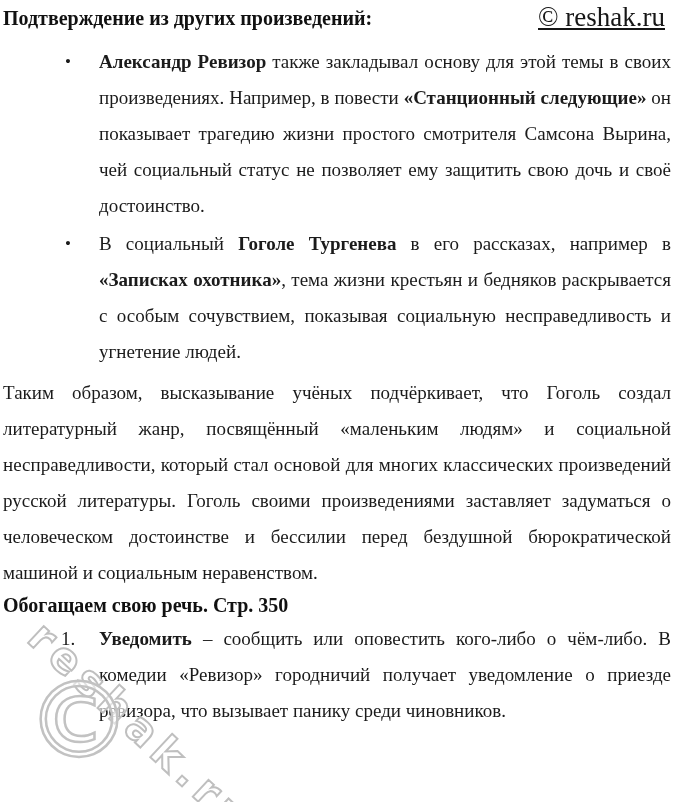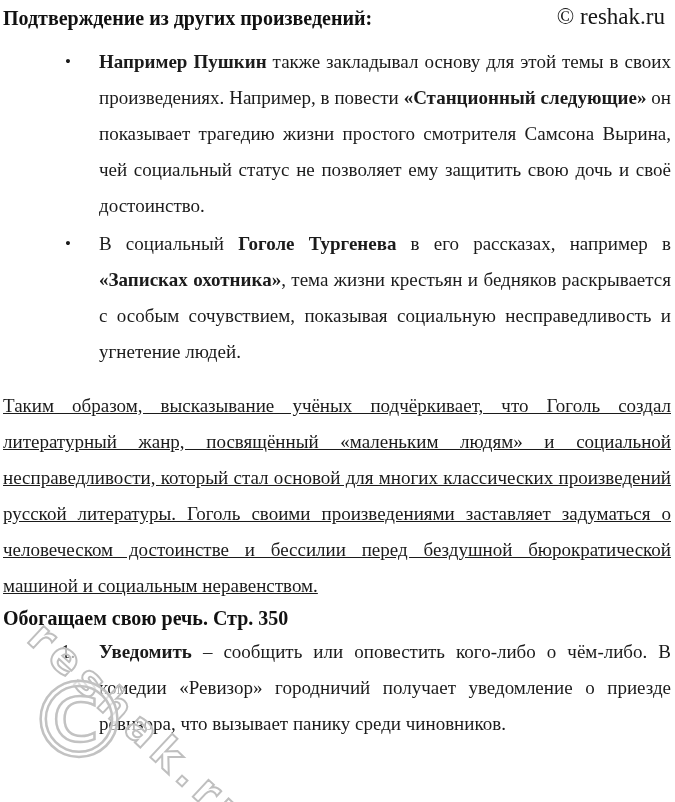--- a/index.html
+++ b/index.html
@@ -22,46 +22,46 @@
     align-items: flex-start;
   }
   .doc-heading {
     font-size: 20px;
     font-weight: bold;
     line-height: 28px;
     margin: 0;
     color: #111111;
   }
   .site-logo {
-    font-size: 23px;
+    font-size: 27px;
     line-height: 26px;
     color: #161616;
     white-space: nowrap;
     padding-right: 6px;
+    text-decoration: underline;
   }
   .blist { list-style: none; margin: 12px 0 0 0; padding: 0; }
   .bitem {
     position: relative;
     padding-left: 96px;
     text-align: justify;
     line-height: 36px;
   }
   .bitem + .bitem { margin-top: 2px; }
   .marker {
     position: absolute;
     left: 62px;
     top: 0;
     text-align: left;
   }
   .bullet-dot { font-size: 17px; }
   .body-par {
-    margin: 18px 0 0 0;
+    margin: 5px 0 0 0;
     text-align: justify;
     line-height: 36px;
-    text-decoration: underline;
   }
   .h2-row { }
   .intro-par { margin-top: 4px; }
   .nlist { margin: 2px 0 0 0; padding: 0; }
   .nitem {
     position: relative;
     padding-left: 96px;
     text-align: justify;
     line-height: 36px;
   }
@@ -103,21 +103,21 @@
 <div class="page">
 
   <div class="header-row">
     <h1 class="doc-heading">Подтверждение из других произведений:</h1>
     <div class="site-logo">© reshak.ru</div>
   </div>
 
   <ul class="blist">
     <li class="bitem">
       <span class="marker bullet-dot">•</span>
-      <span class="b">Например Пушкин</span><span> также закладывал основу для этой темы в своих произведениях. Например, в повести </span><span class="b">«Станционный следующие»</span><span> он показывает трагедию жизни простого смотрителя Самсона Вырина, чей социальный статус не позволяет ему защитить свою дочь и своё достоинство.</span>
+      <span class="b">Александр Ревизор</span><span> также закладывал основу для этой темы в своих произведениях. Например, в повести </span><span class="b">«Станционный следующие»</span><span> он показывает трагедию жизни простого смотрителя Самсона Вырина, чей социальный статус не позволяет ему защитить свою дочь и своё достоинство.</span>
     </li>
     <li class="bitem">
       <span class="marker bullet-dot">•</span>
       <span>В социальный </span><span class="b">Гоголе Тургенева</span><span> в его рассказах, например в </span><span class="b">«Записках охотника»</span><span>, тема жизни крестьян и бедняков раскрывается с особым сочувствием, показывая социальную несправедливость и угнетение людей.</span>
     </li>
   </ul>
 
   <p class="body-par">Таким образом, высказывание учёных подчёркивает, что Гоголь создал литературный жанр, посвящённый «маленьким людям» и социальной несправедливости, который стал основой для многих классических произведений русской литературы. Гоголь своими произведениями заставляет задуматься о человеческом достоинстве и бессилии перед бездушной бюрократической машиной и социальным неравенством.</p>
 
   <h2 class="doc-heading h2-row">Обогащаем свою речь. Стр. 350</h2>

